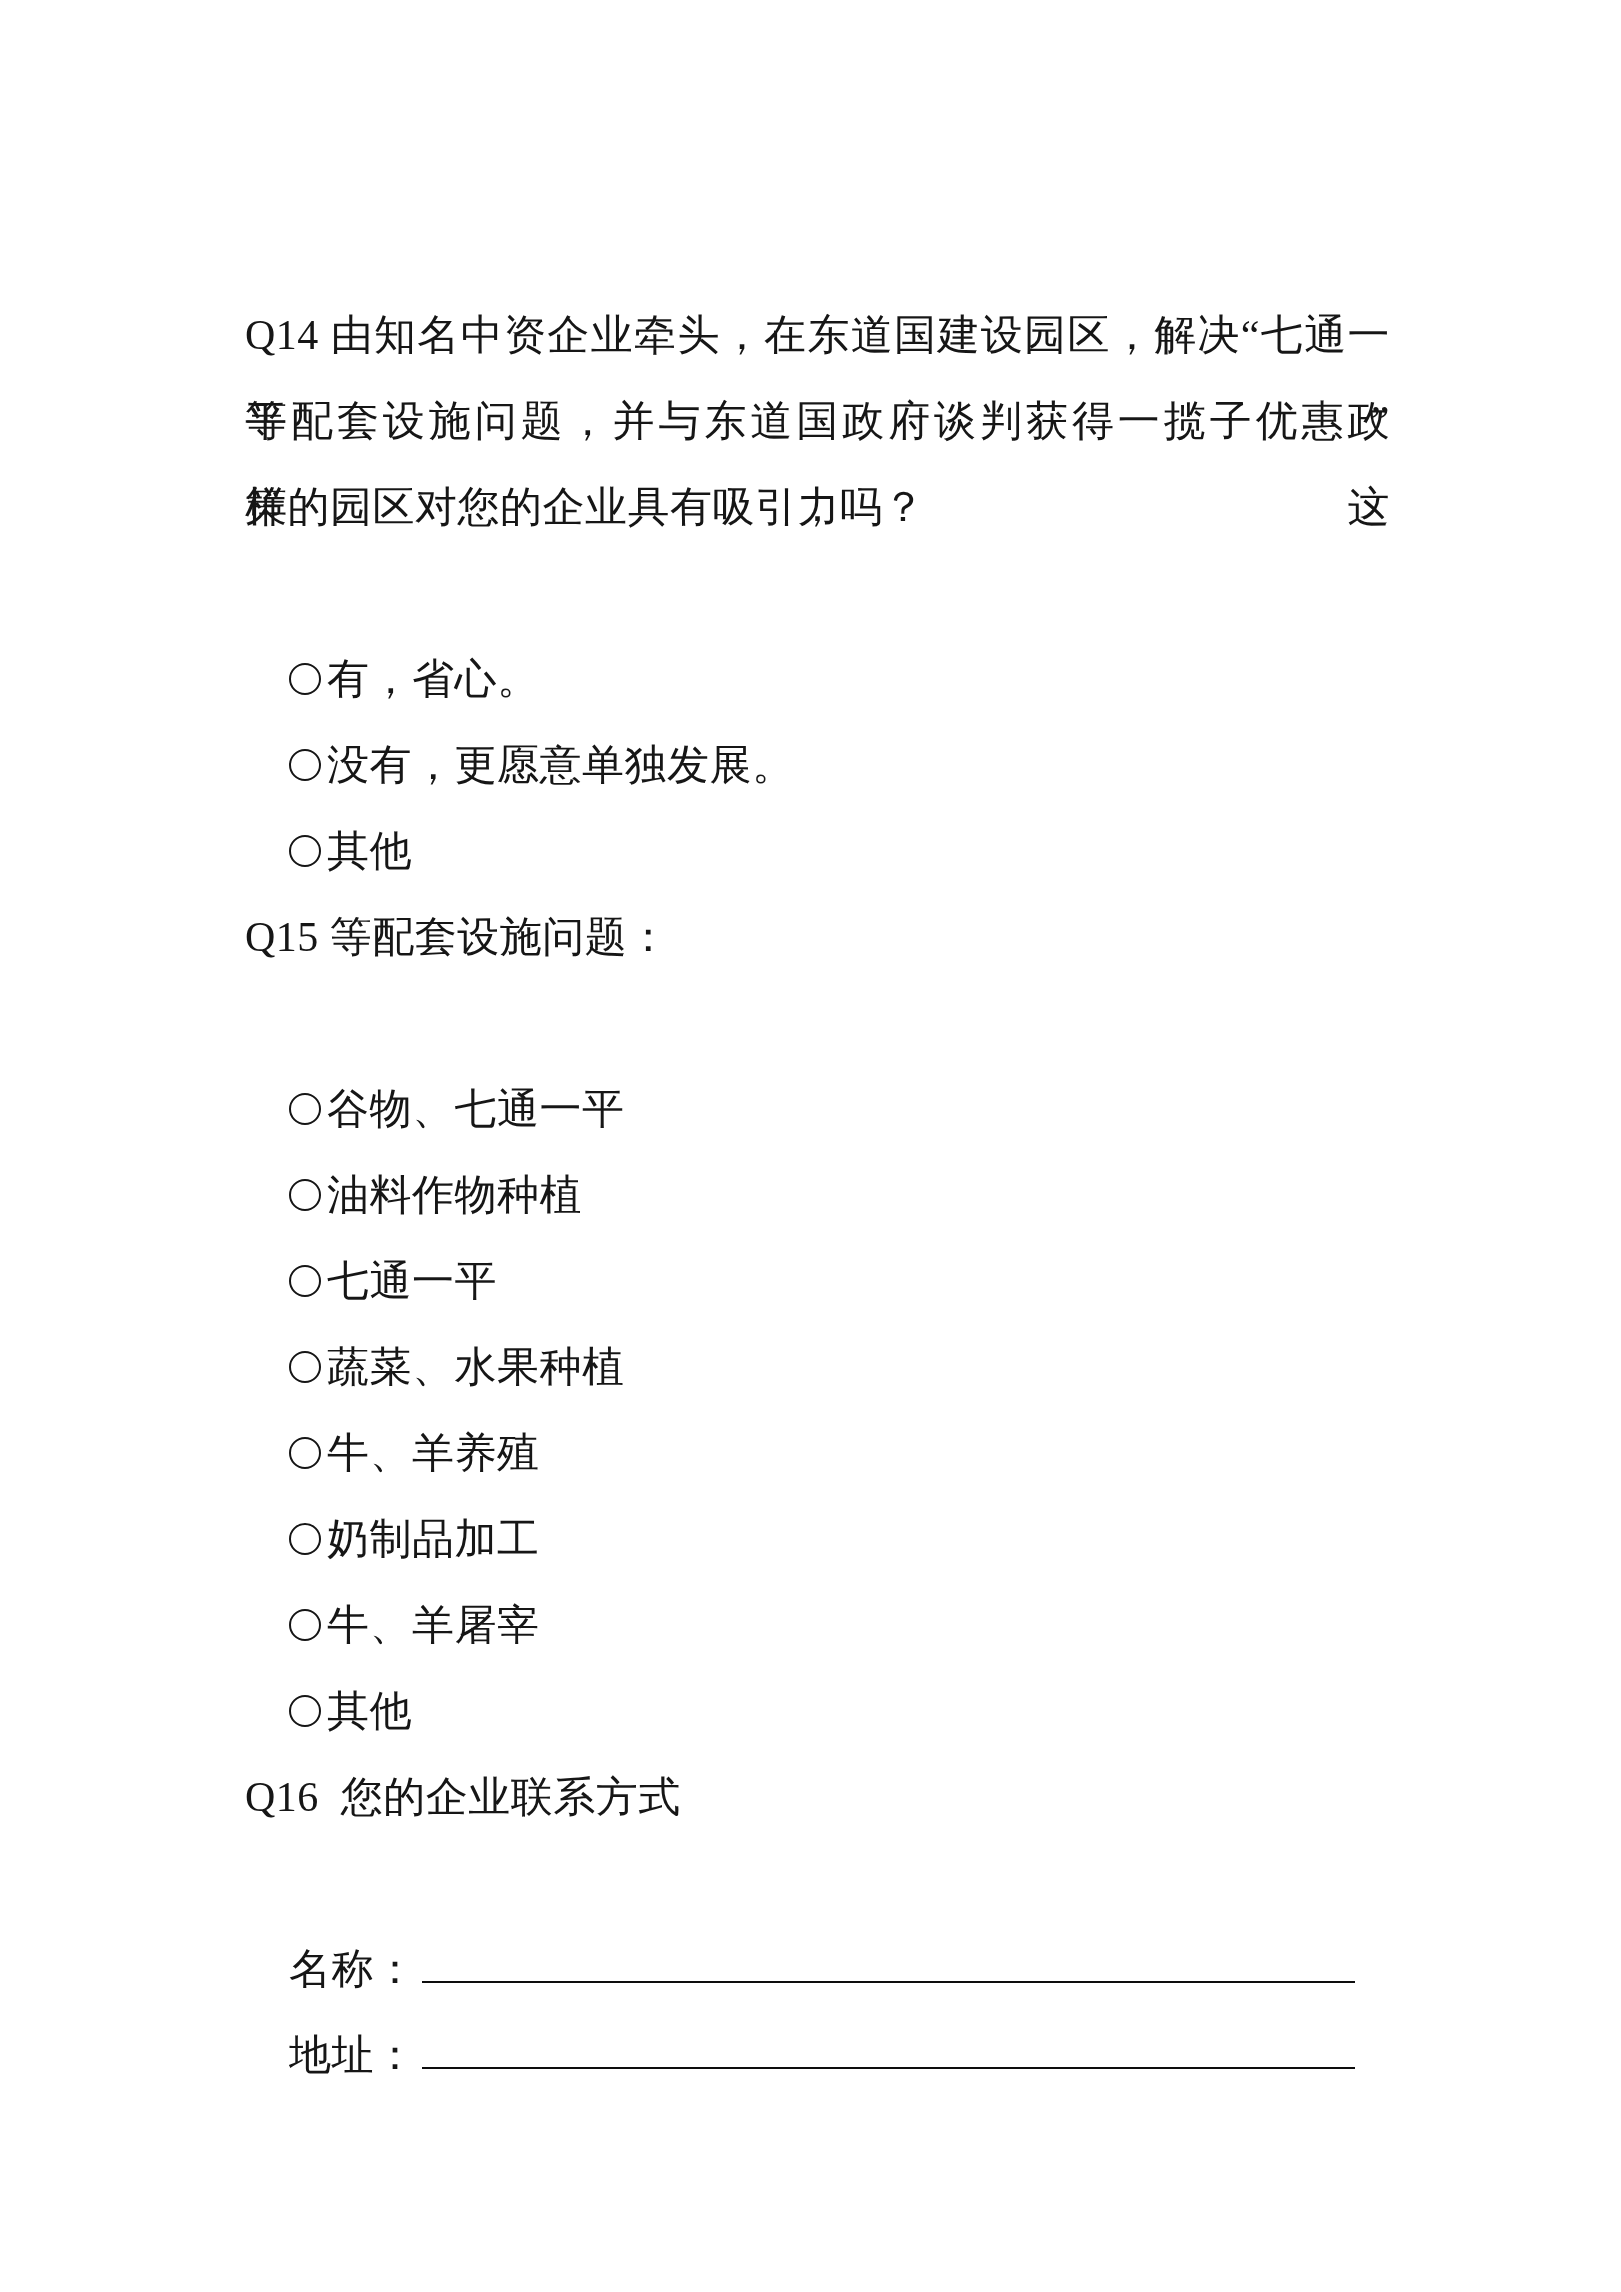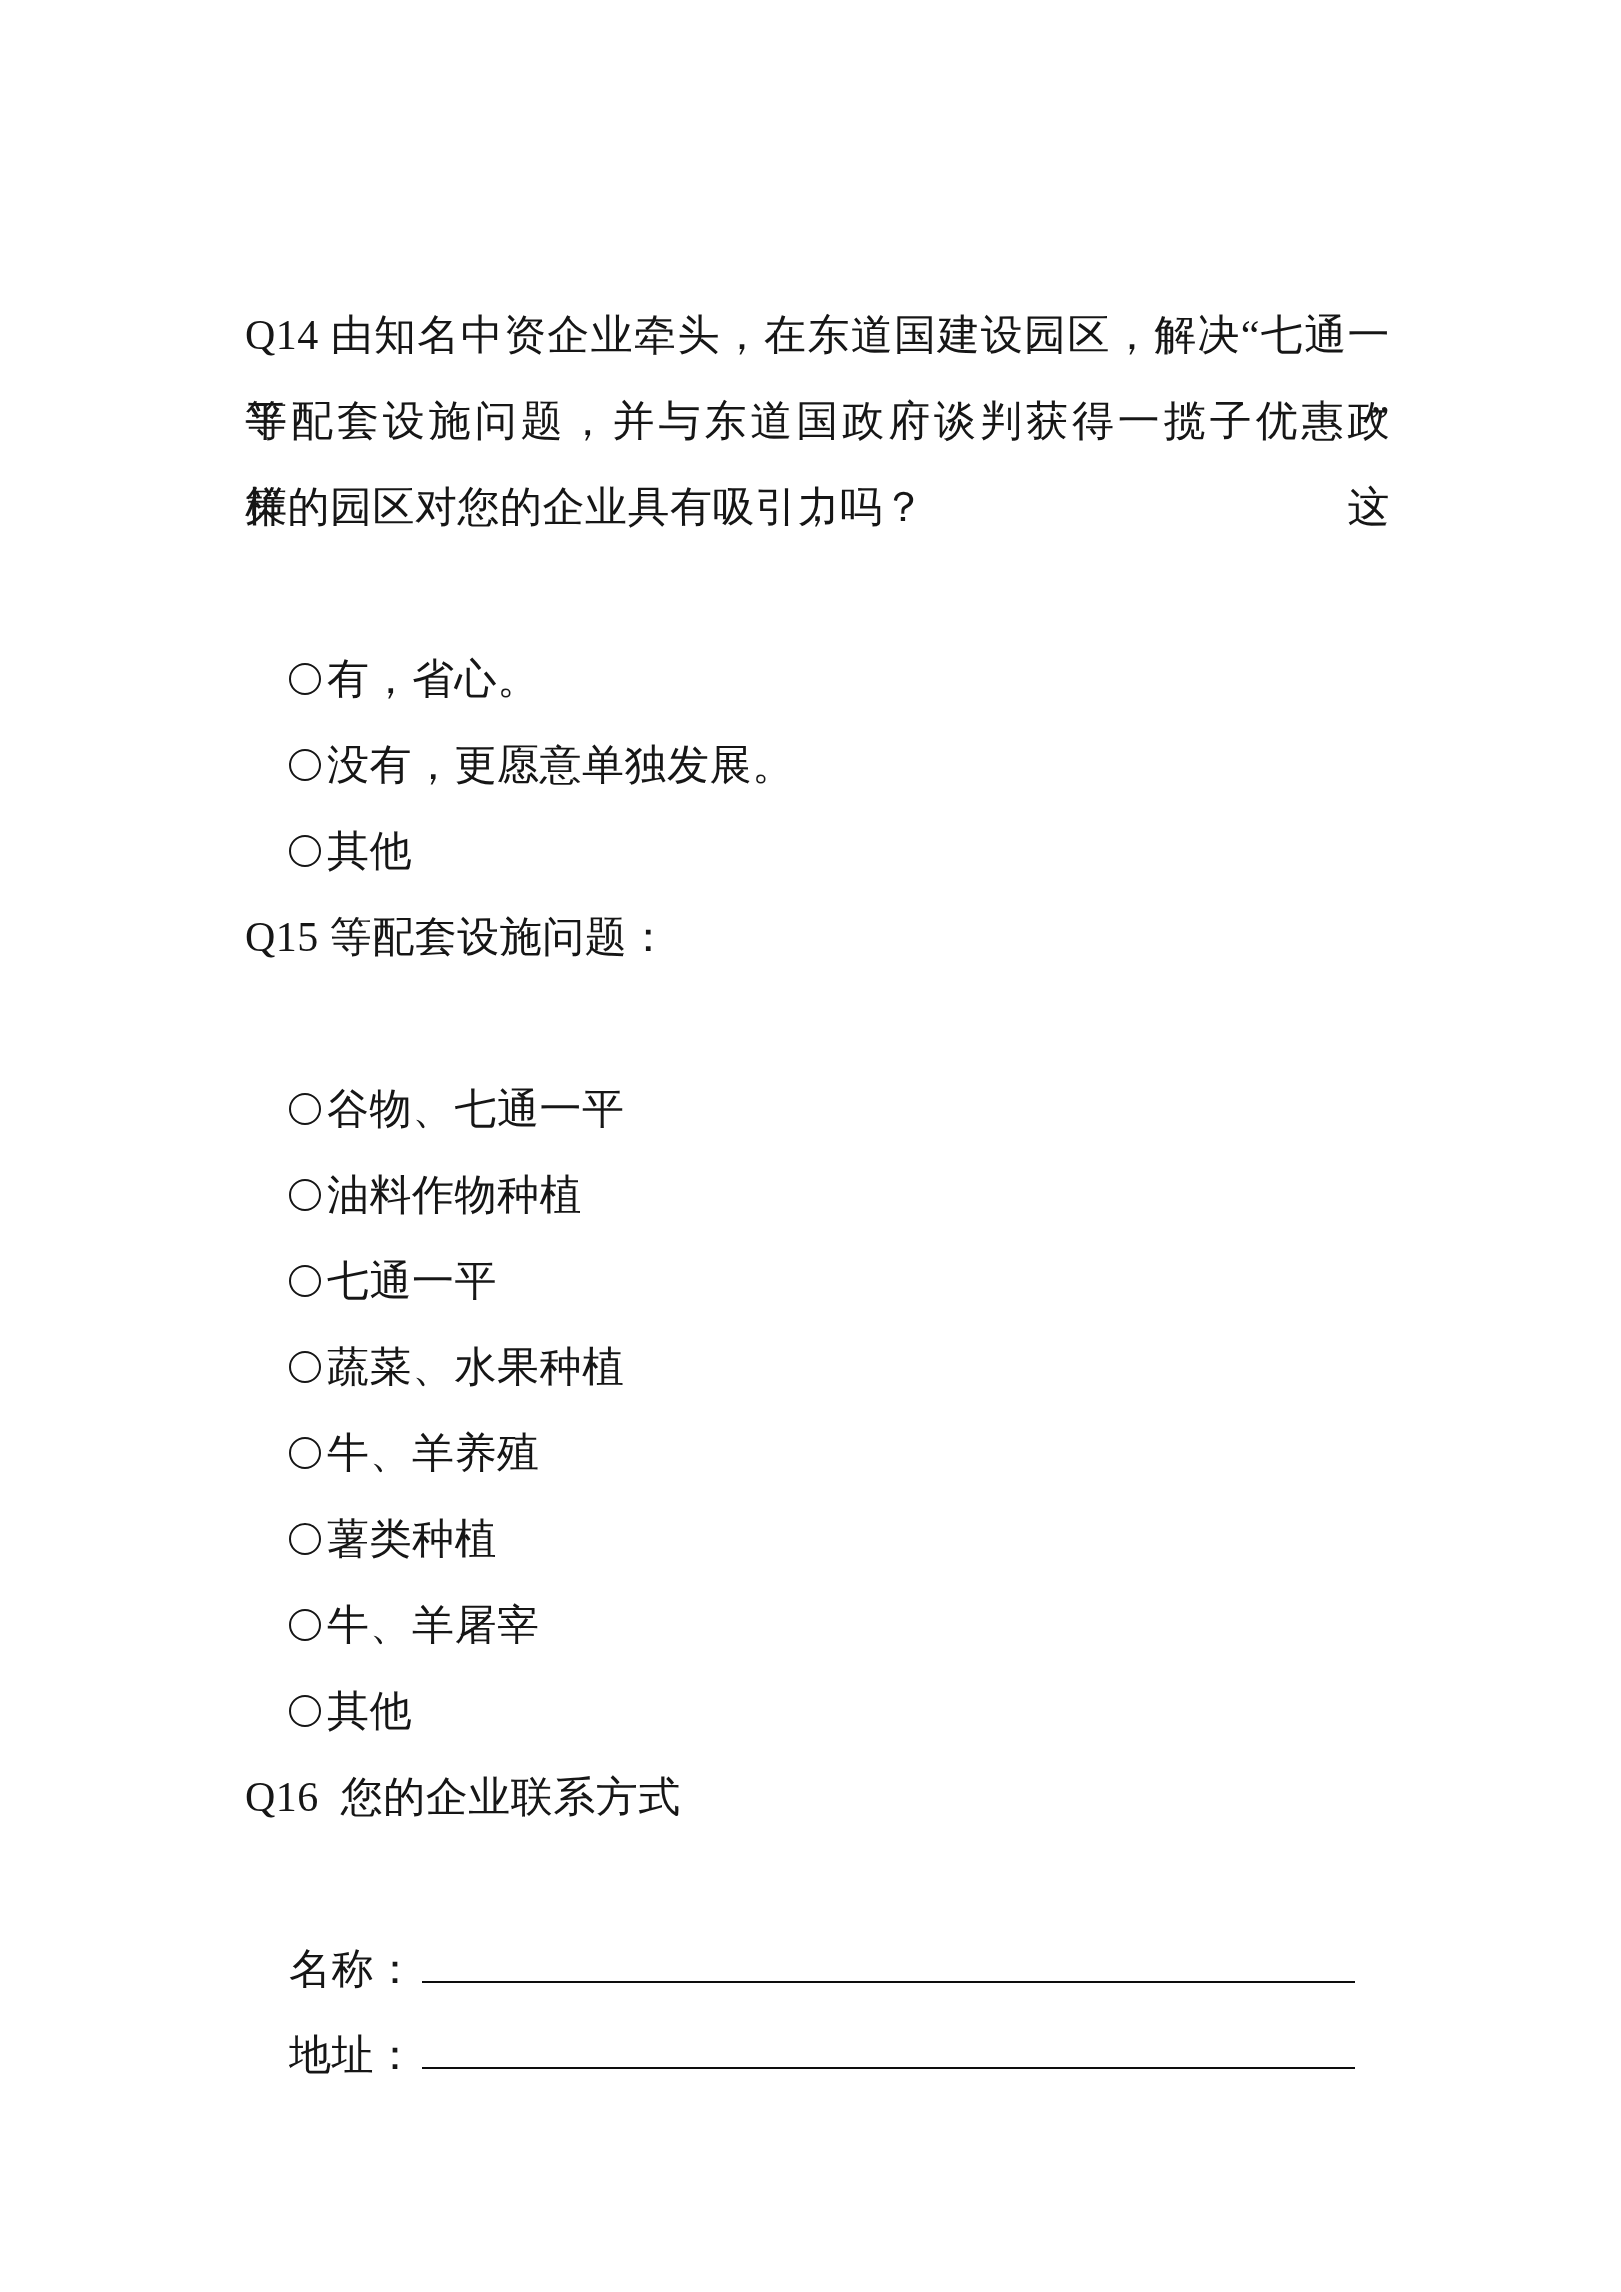--- a/index.html
+++ b/index.html
@@ -79,21 +79,21 @@
   <div class="line opt-row">
     <span class="radio"></span><span>七通一平</span>
   </div>
   <div class="line opt-row">
     <span class="radio"></span><span>蔬菜、水果种植</span>
   </div>
   <div class="line opt-row">
     <span class="radio"></span><span>牛、羊养殖</span>
   </div>
   <div class="line opt-row">
-    <span class="radio"></span><span>薯类种植</span>
+    <span class="radio"></span><span>奶制品加工</span>
   </div>
   <div class="line opt-row">
     <span class="radio"></span><span>牛、羊屠宰</span>
   </div>
   <div class="line opt-row">
     <span class="radio"></span><span>其他</span>
   </div>
 
   <div class="line"></div>
 

